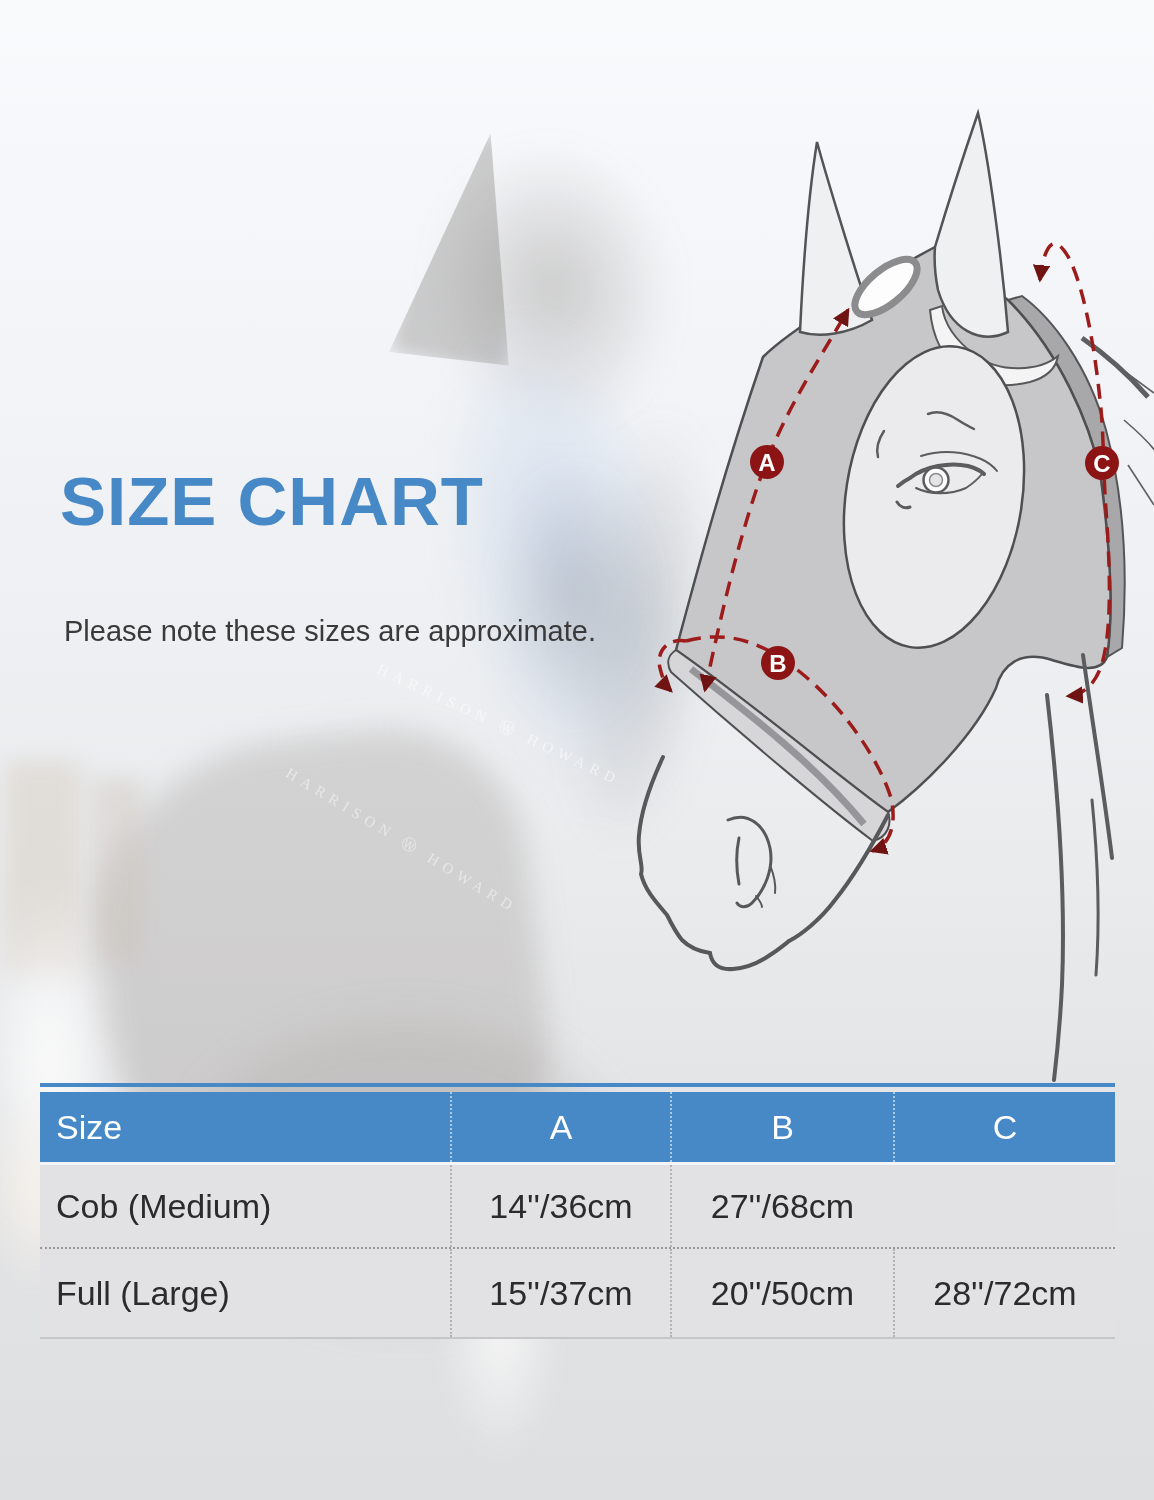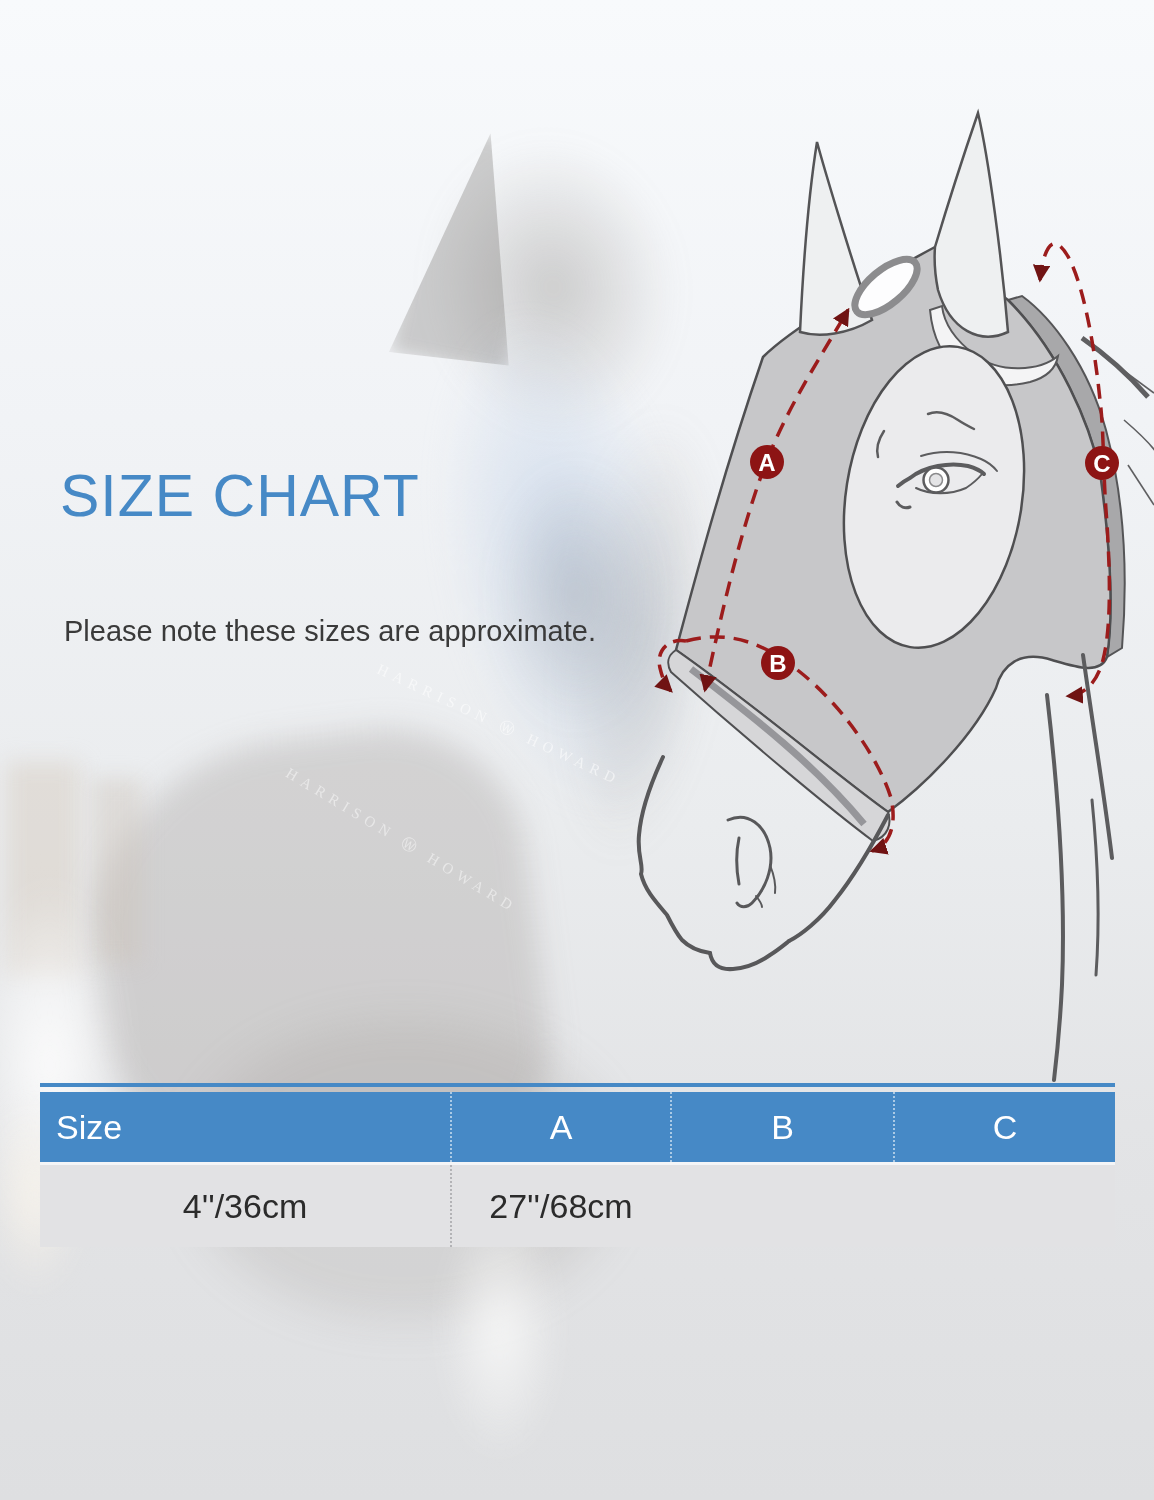--- a/index.html
+++ b/index.html
@@ -34,21 +34,21 @@
     background:radial-gradient(closest-side,rgba(248,243,234,.85),rgba(248,243,234,0) 80%);filter:blur(14px);}
   .watermark{
     position:absolute;color:rgba(255,255,255,.55);
     font-family:"Liberation Serif","DejaVu Sans",serif;
     font-size:15px;letter-spacing:6px;white-space:nowrap;transform-origin:left top;
   }
   .wm1{left:382px;top:660px;transform:rotate(25deg);}
   .wm2{left:292px;top:764px;transform:rotate(31deg);color:rgba(255,255,255,.48);}
 
   
-  .title{position:absolute;left:60px;top:462px;font-size:59px;font-weight:400;
+  .title{position:absolute;left:60px;top:462px;font-size:69px;font-weight:700;
     letter-spacing:1px;color:#4689c6;}
   .subtitle{position:absolute;left:64px;top:571px;font-size:29px;color:#3a3a3a;margin-top:44px;}
   .legend{position:absolute;left:64px;top:636px;font-size:27px;color:#2e2e2e;line-height:42px;}
 
   
   #diagram{position:absolute;left:595px;top:85px;width:559px;height:1005px;}
 
   
   .tbl{position:absolute;left:40px;top:1083px;width:1075px;}
   .tbl-topline{height:4px;background:#4689c6;margin-bottom:5px;}
@@ -175,18 +175,25 @@
 
   <div class="tbl">
     <div class="tbl-topline"></div>
     <div class="tbl-grid thead">
       <div class="cell first">Size</div>
       <div class="cell">A</div>
       <div class="cell">B</div>
       <div class="cell">C</div>
     </div>
     <div class="tbl-grid trow">
-      <div class="cell">4''/36cm</div>
+      <div class="cell first">Cob (Medium)</div>
+      <div class="cell">14''/36cm</div>
       <div class="cell">27''/68cm</div>
+    </div>
+    <div class="tbl-grid trow r2">
+      <div class="cell first">Full (Large)</div>
+      <div class="cell">15''/37cm</div>
+      <div class="cell">20''/50cm</div>
+      <div class="cell">28''/72cm</div>
     </div>
   </div>
 
 </div>
 
 </body></html>

